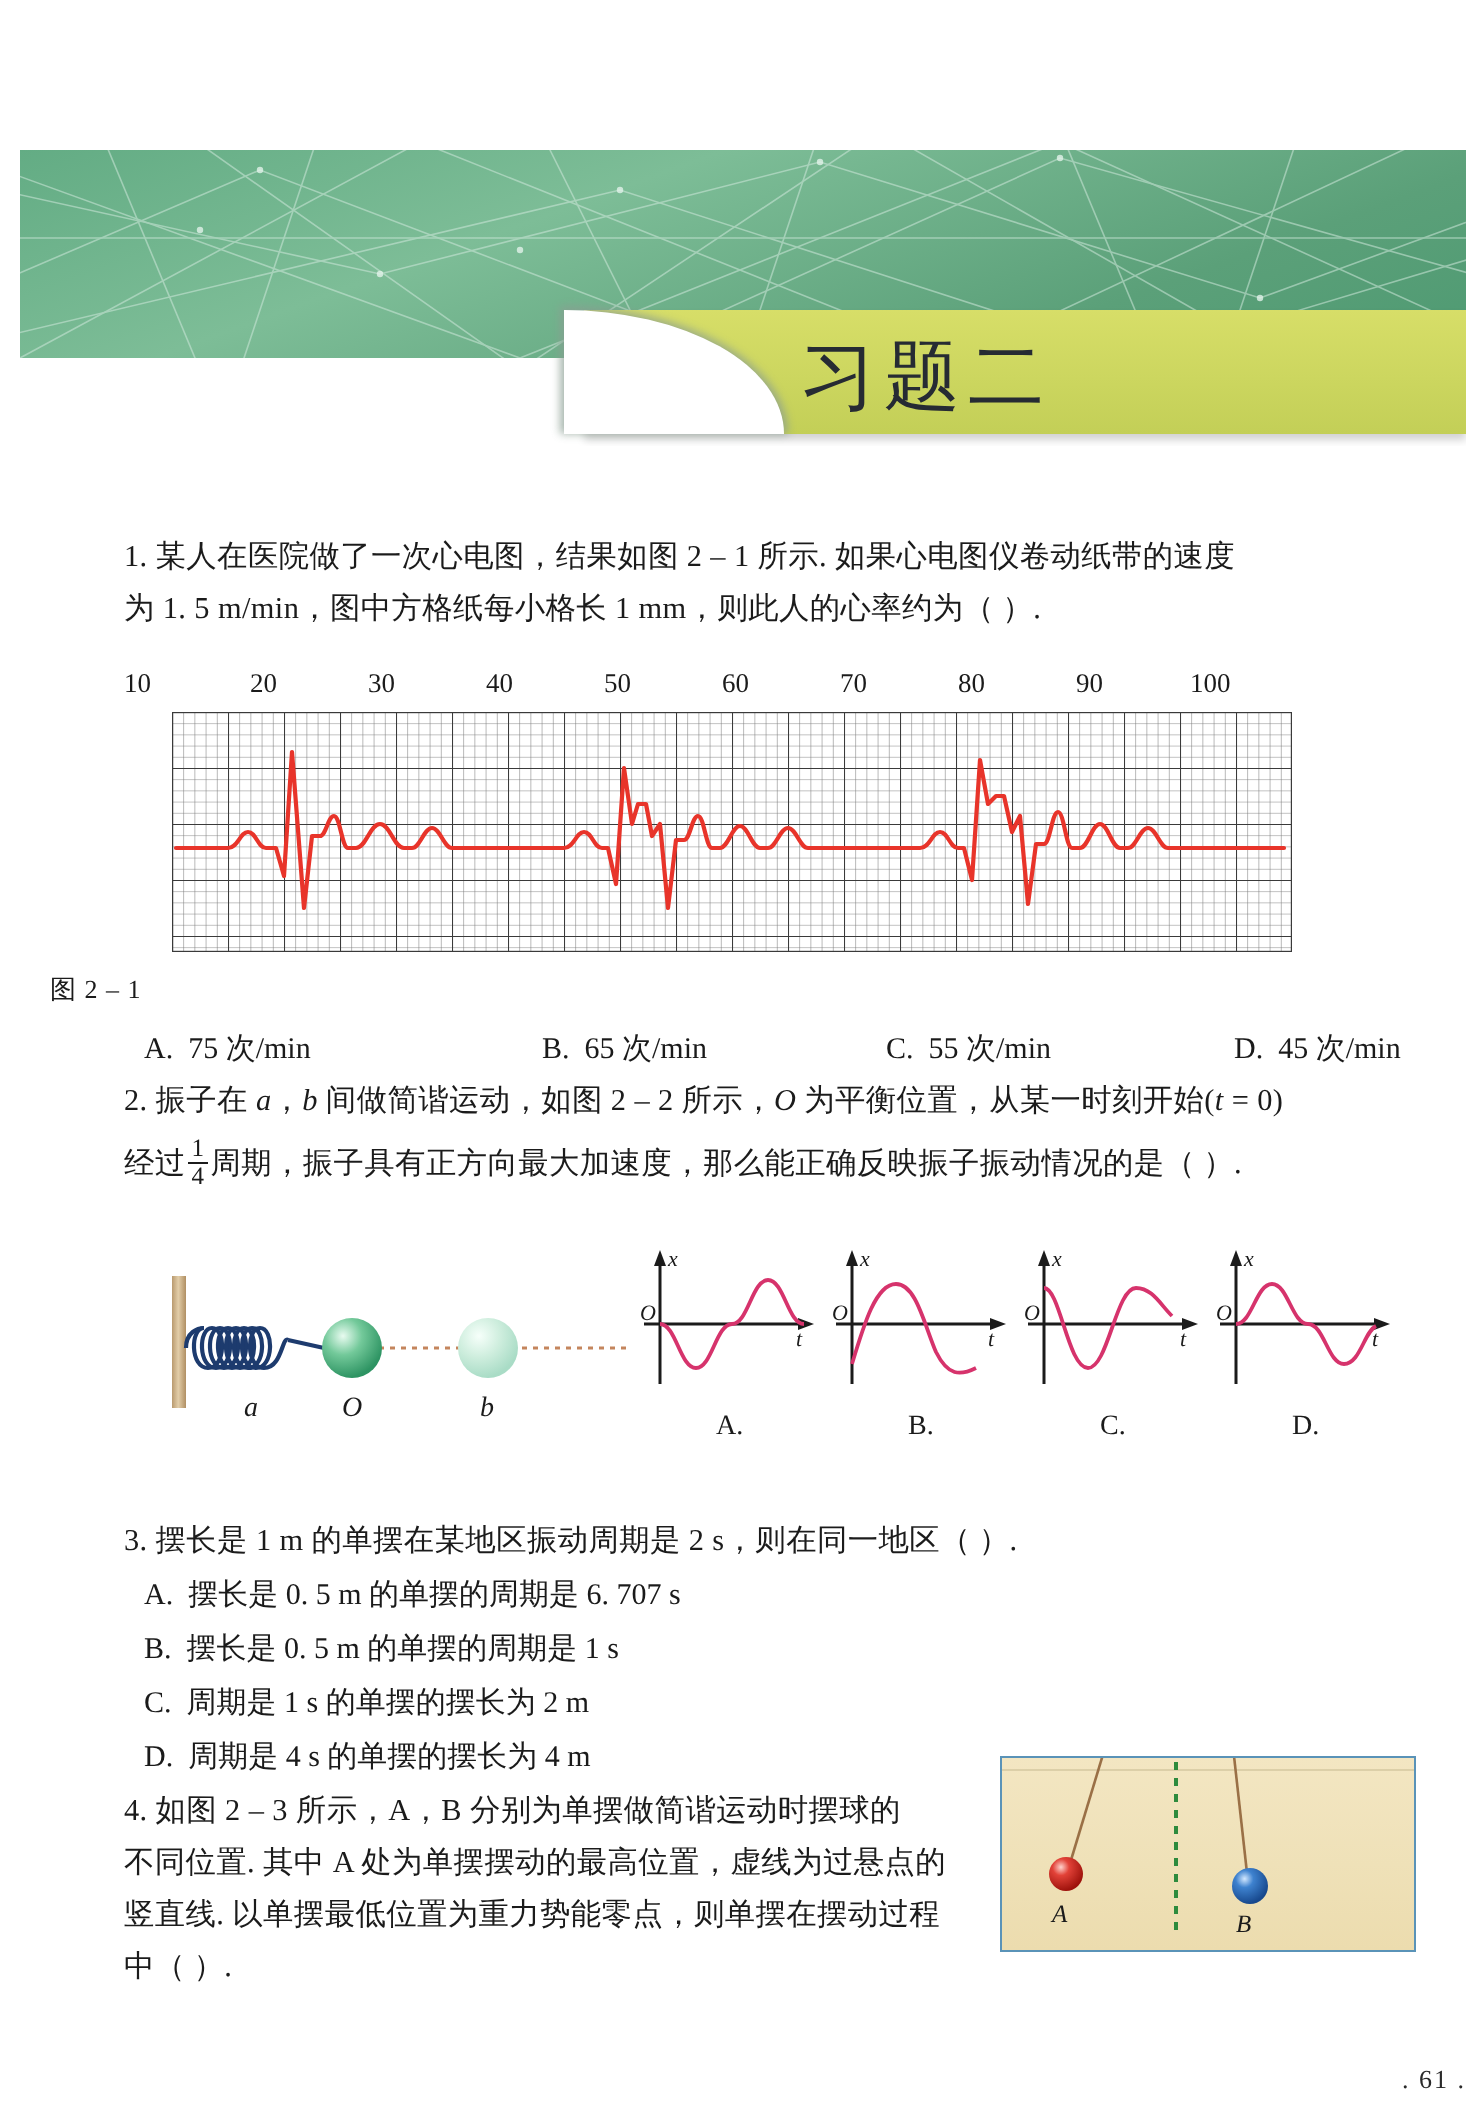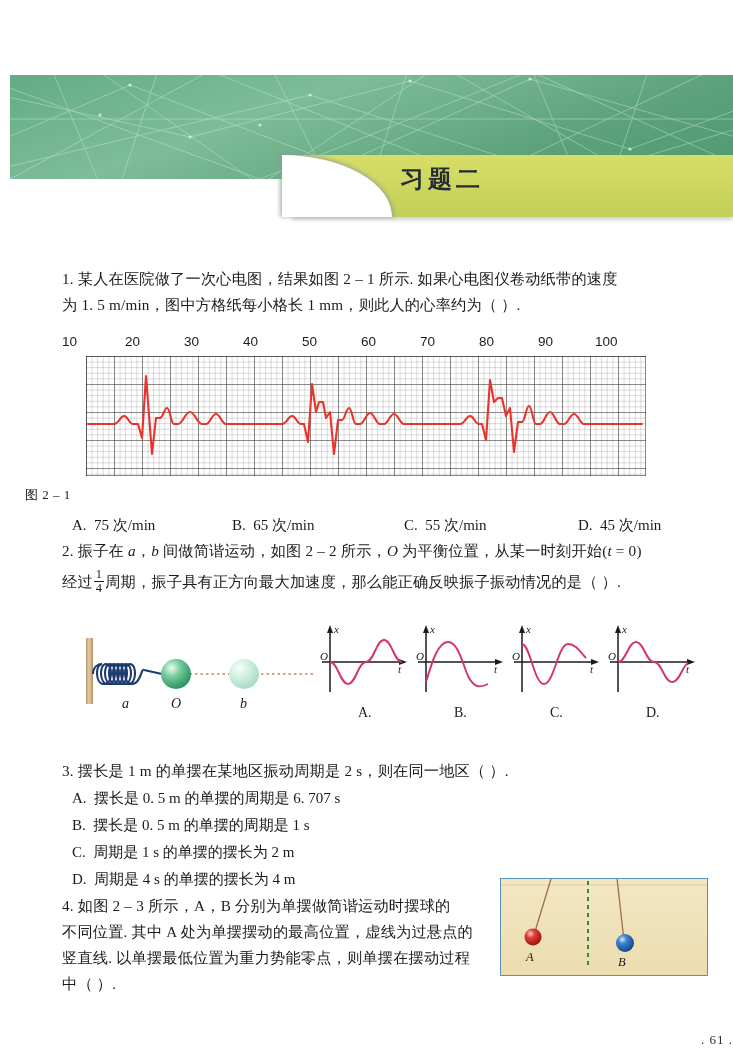--- a/index.html
+++ b/index.html
@@ -38,53 +38,53 @@
   .banner-curve-shadow{
     position:absolute;left:270px;top:78px;width:114px;height:64px;
     background:#8a9e92;
     border-top-right-radius:114px 64px;
     filter:blur(2px);
     opacity:.75;
   }
   .banner-title{
     position:absolute;left:390px;top:88px;
     font-family:"DejaVu Sans","Liberation Sans",sans-serif;
-    font-size:24px;color:#262b33;letter-spacing:4px;font-weight:700;
+    font-size:38px;color:#262b33;letter-spacing:4px;font-weight:400;
   }
   .para{
     font-size:15.2px;line-height:26px;color:#1b1b1b;
     margin:0 0 0 0;padding:0 36px 0 62px;text-align:justify;
     letter-spacing:.2px;
   }
   .opts{
     display:flex;padding:0 30px 0 72px;font-size:15px;line-height:26px;
   }
   .opts > div{white-space:nowrap;}
   .opt-a{width:160px;}
-  .opt-b{width:172px;}
+  .opt-b{width:172px;margin-left:39px;}
   .opt-c{width:174px;}
   .opt-d{width:120px;}
   .frac{
     display:inline-block;vertical-align:-0.45em;text-align:center;
     font-size:12.5px;line-height:1.05;margin:0 1px;
   }
   .frac .num{display:block;padding:0 2px;}
   .frac .den{display:block;border-top:1px solid #1b1b1b;padding:0 2px;}
   em{font-family:"Liberation Serif",serif;font-style:italic;}
   .caption{
     text-align:left;font-size:13px;letter-spacing:.5px;color:#1b1b1b;margin-left:25px;
   }
   .listline{font-size:15px;line-height:26px;padding-left:72px;}
 
   
   .fig1{position:absolute;left:62px;top:334px;width:608px;height:146px;}
   .fig1-axis{position:absolute;left:0;top:0;width:608px;height:22px;}
   .fig1-axis span{
     position:absolute;top:0;font-size:13.5px;color:#1b1b1b;
-    font-family:Liberation Sans, sans-serif;
+    font-family:Liberation Serif, serif;
   }
   .ecg-box{position:absolute;left:24px;top:22px;width:560px;height:120px;}
 
   
   .fig2{position:absolute;left:62px;top:626px;width:290px;height:100px;}
   .fig2-cap{position:absolute;left:62px;top:726px;width:290px;}
   .graphs{position:absolute;left:320px;top:622px;width:400px;height:105px;}
 
   
   .fig3{

